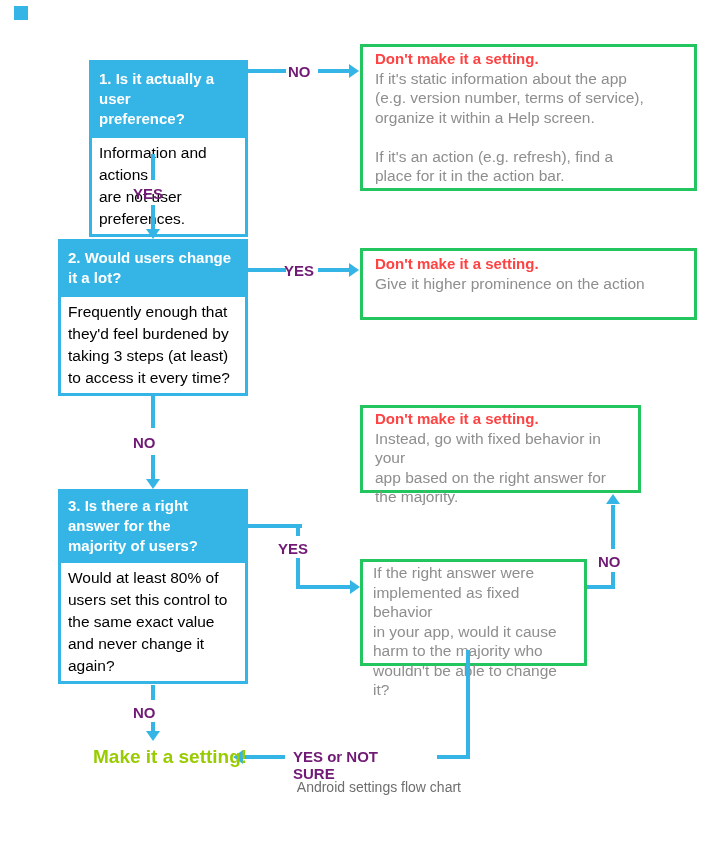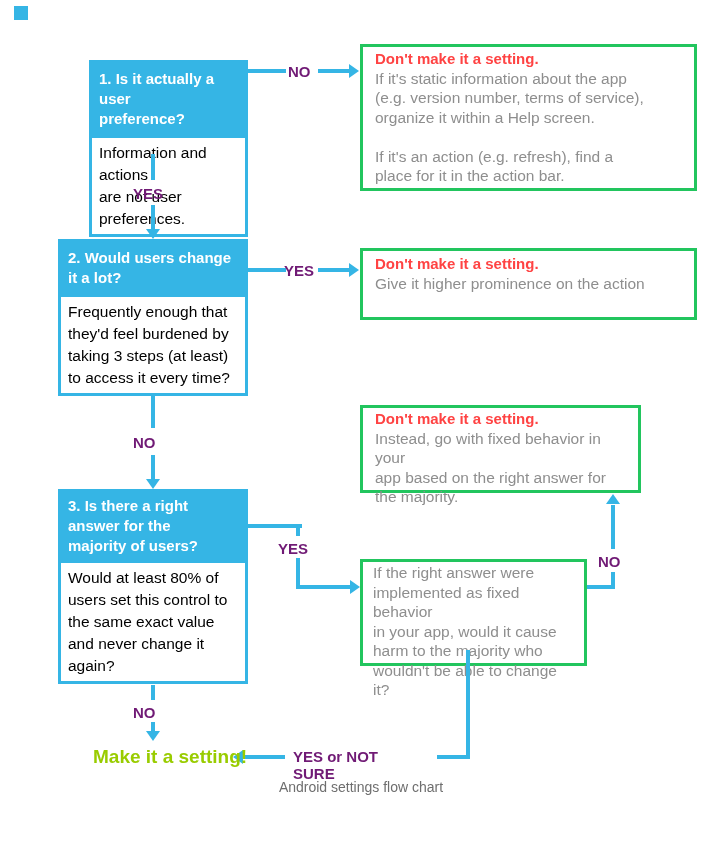--- a/index.html
+++ b/index.html
@@ -72,21 +72,21 @@
   .result {
     position: absolute;
     color: #99cc00;
     font-weight: bold;
     font-size: 19px;
   }
   .caption {
     position: absolute;
     color: #6e6e6e;
     font-size: 14px;
-    text-align: center;
+    text-align: right;
   }
   .corner-mark {
     position: absolute;
     left: 14px; top: 6px;
     width: 14px; height: 14px;
     background: #35b5e5;
   }
 </style>
 </head>
 <body>

